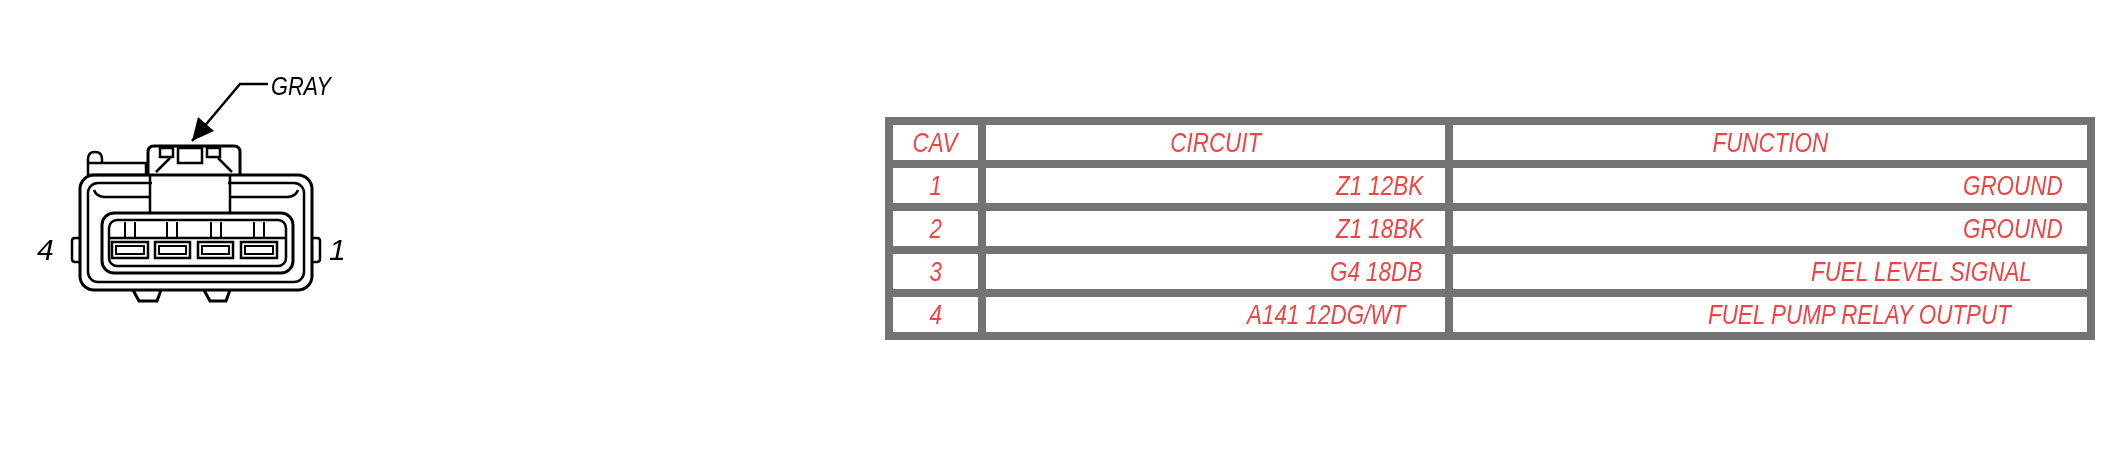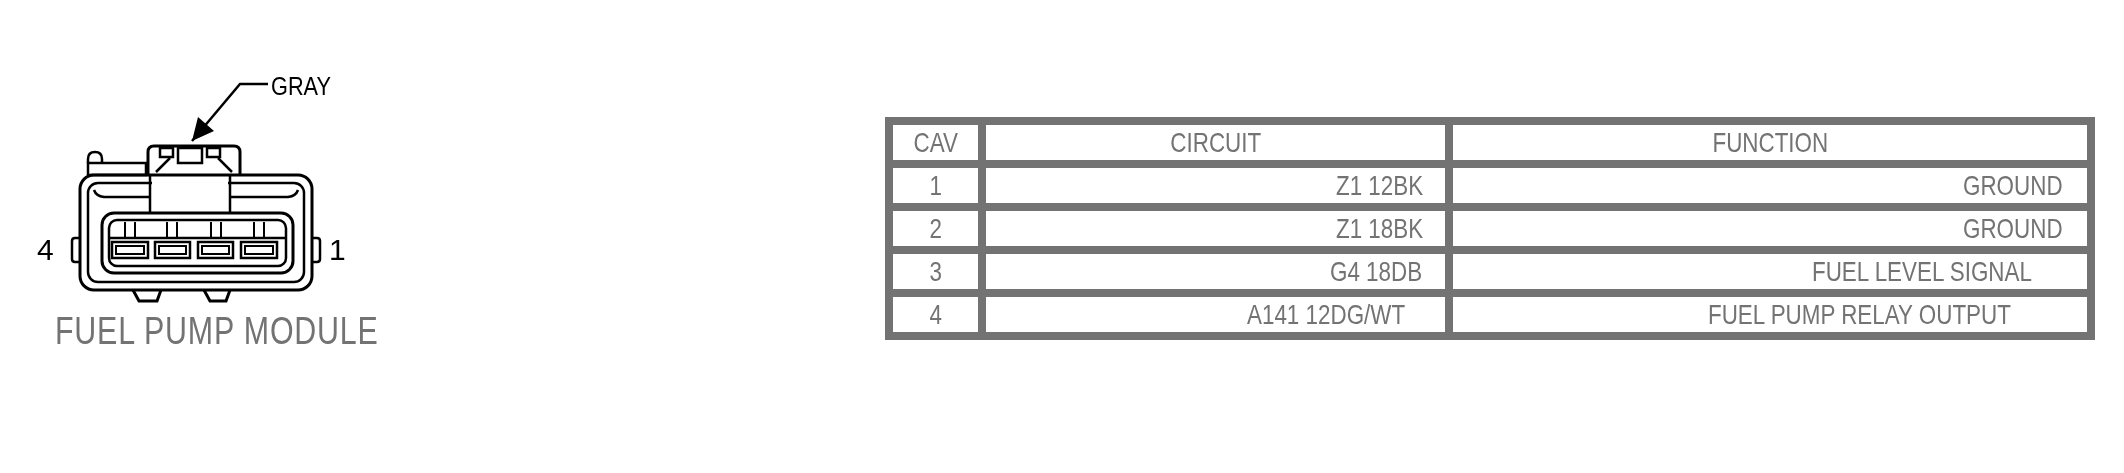--- a/index.html
+++ b/index.html
@@ -2,23 +2,24 @@
 <html><head>
 <meta charset="utf-8">
 <style>
   * { box-sizing: border-box; }
   html, body { margin: 0; padding: 0; background: #ffffff; }
   .canvas {
     position: relative;
     width: 2124px;
     height: 473px;
     background: #ffffff;
-    color: #737373;
+    color: #ef4444;
     font-family: "Liberation Sans", sans-serif;
     overflow: hidden;
+    font-style: italic;
   }
   svg.connector { position: absolute; left: 20px; top: 40px; }
 
   .caption {
     position: absolute; left: 55px; top: 312px;
     font-size: 38px; line-height: 38px; white-space: nowrap;
     letter-spacing: 1px;
   }
   .figure-id {
     position: absolute; left: 33px; top: 374px;
@@ -91,23 +92,20 @@
       <path d="M80,238 H75 Q72,238 72,241 V259 Q72,262 75,262 H80" stroke-width="2.5"></path>
       <path d="M312,238 H317 Q320,238 320,241 V259 Q320,262 317,262 H312" stroke-width="2.5"></path>
 
       <path d="M133,290 L139,301 H157 L161,290 M204,290 L210,301 H226 L230,290"></path>
     </g>
     <text x="271" y="95" font-size="25" textLength="60" lengthAdjust="spacingAndGlyphs" fill="#000000">GRAY</text>
     <text x="37" y="260" font-size="30" fill="#000000">4</text>
     <text x="329" y="260" font-size="30" fill="#000000">1</text>
   </svg>
 
-  <div class="caption">
-    <span class="cx">FUEL PUMP MODULE</span>
-  </div>
 
   <table class="pinout">
     <colgroup>
       <col class="c-cav">
         <col class="c-circuit">
         <col class="c-function">
     </colgroup>
     <thead>
       <tr>
         <th><span class="cxc">CAV</span></th>

